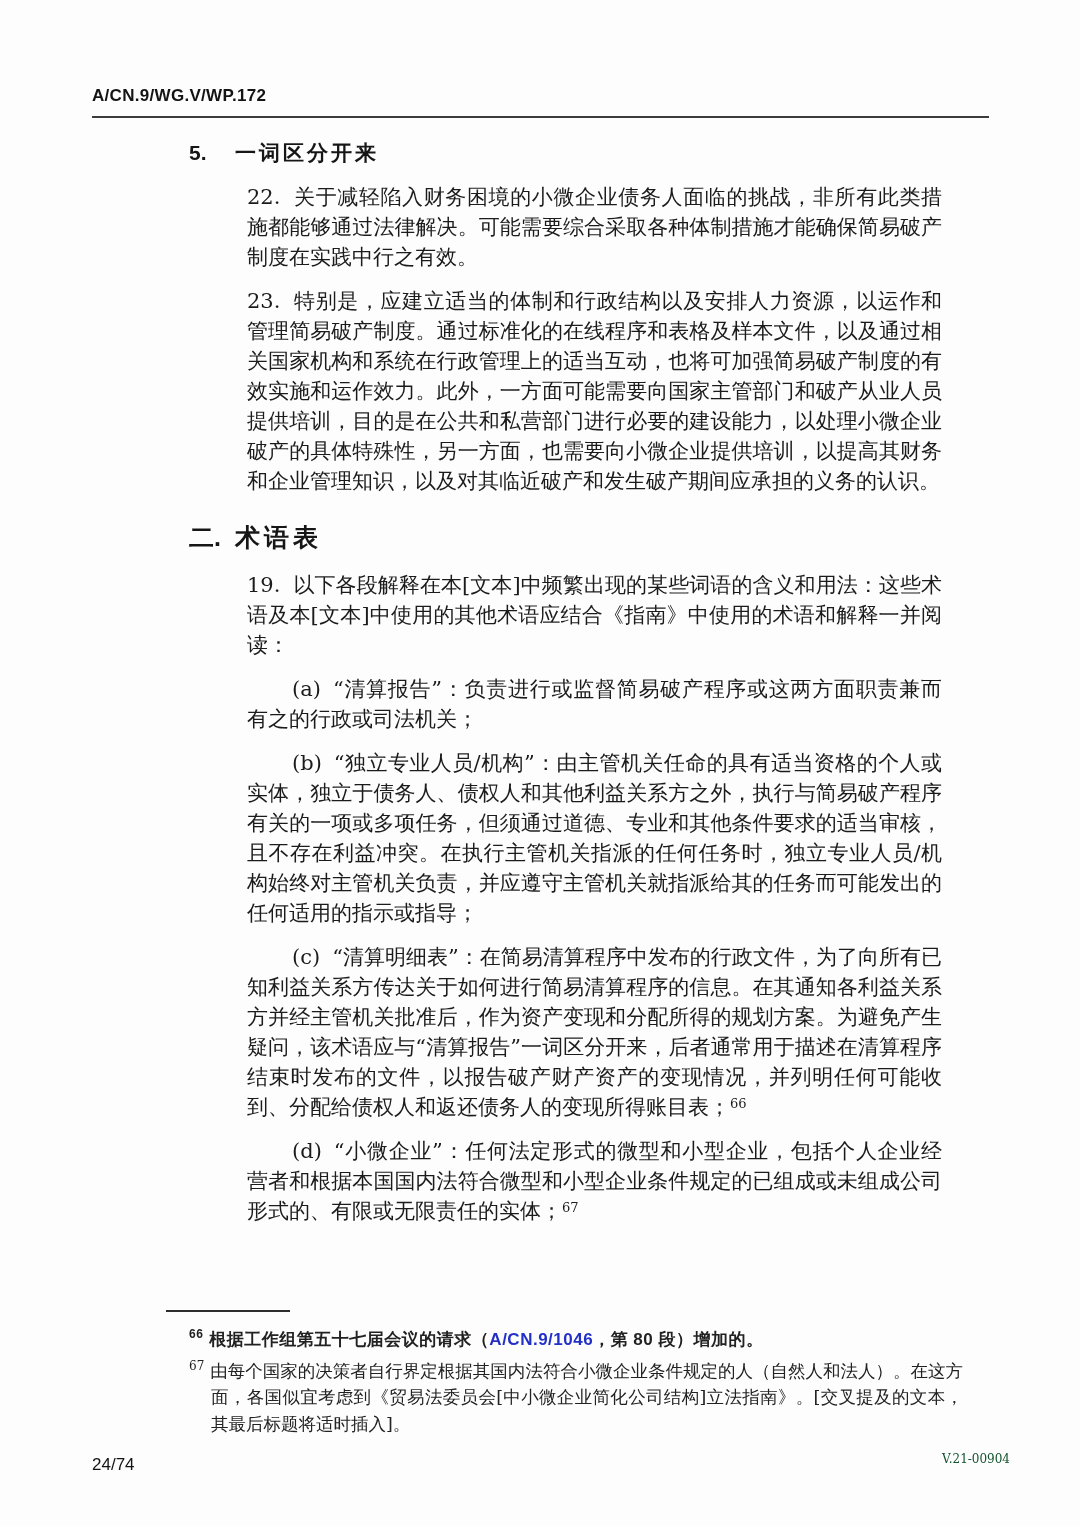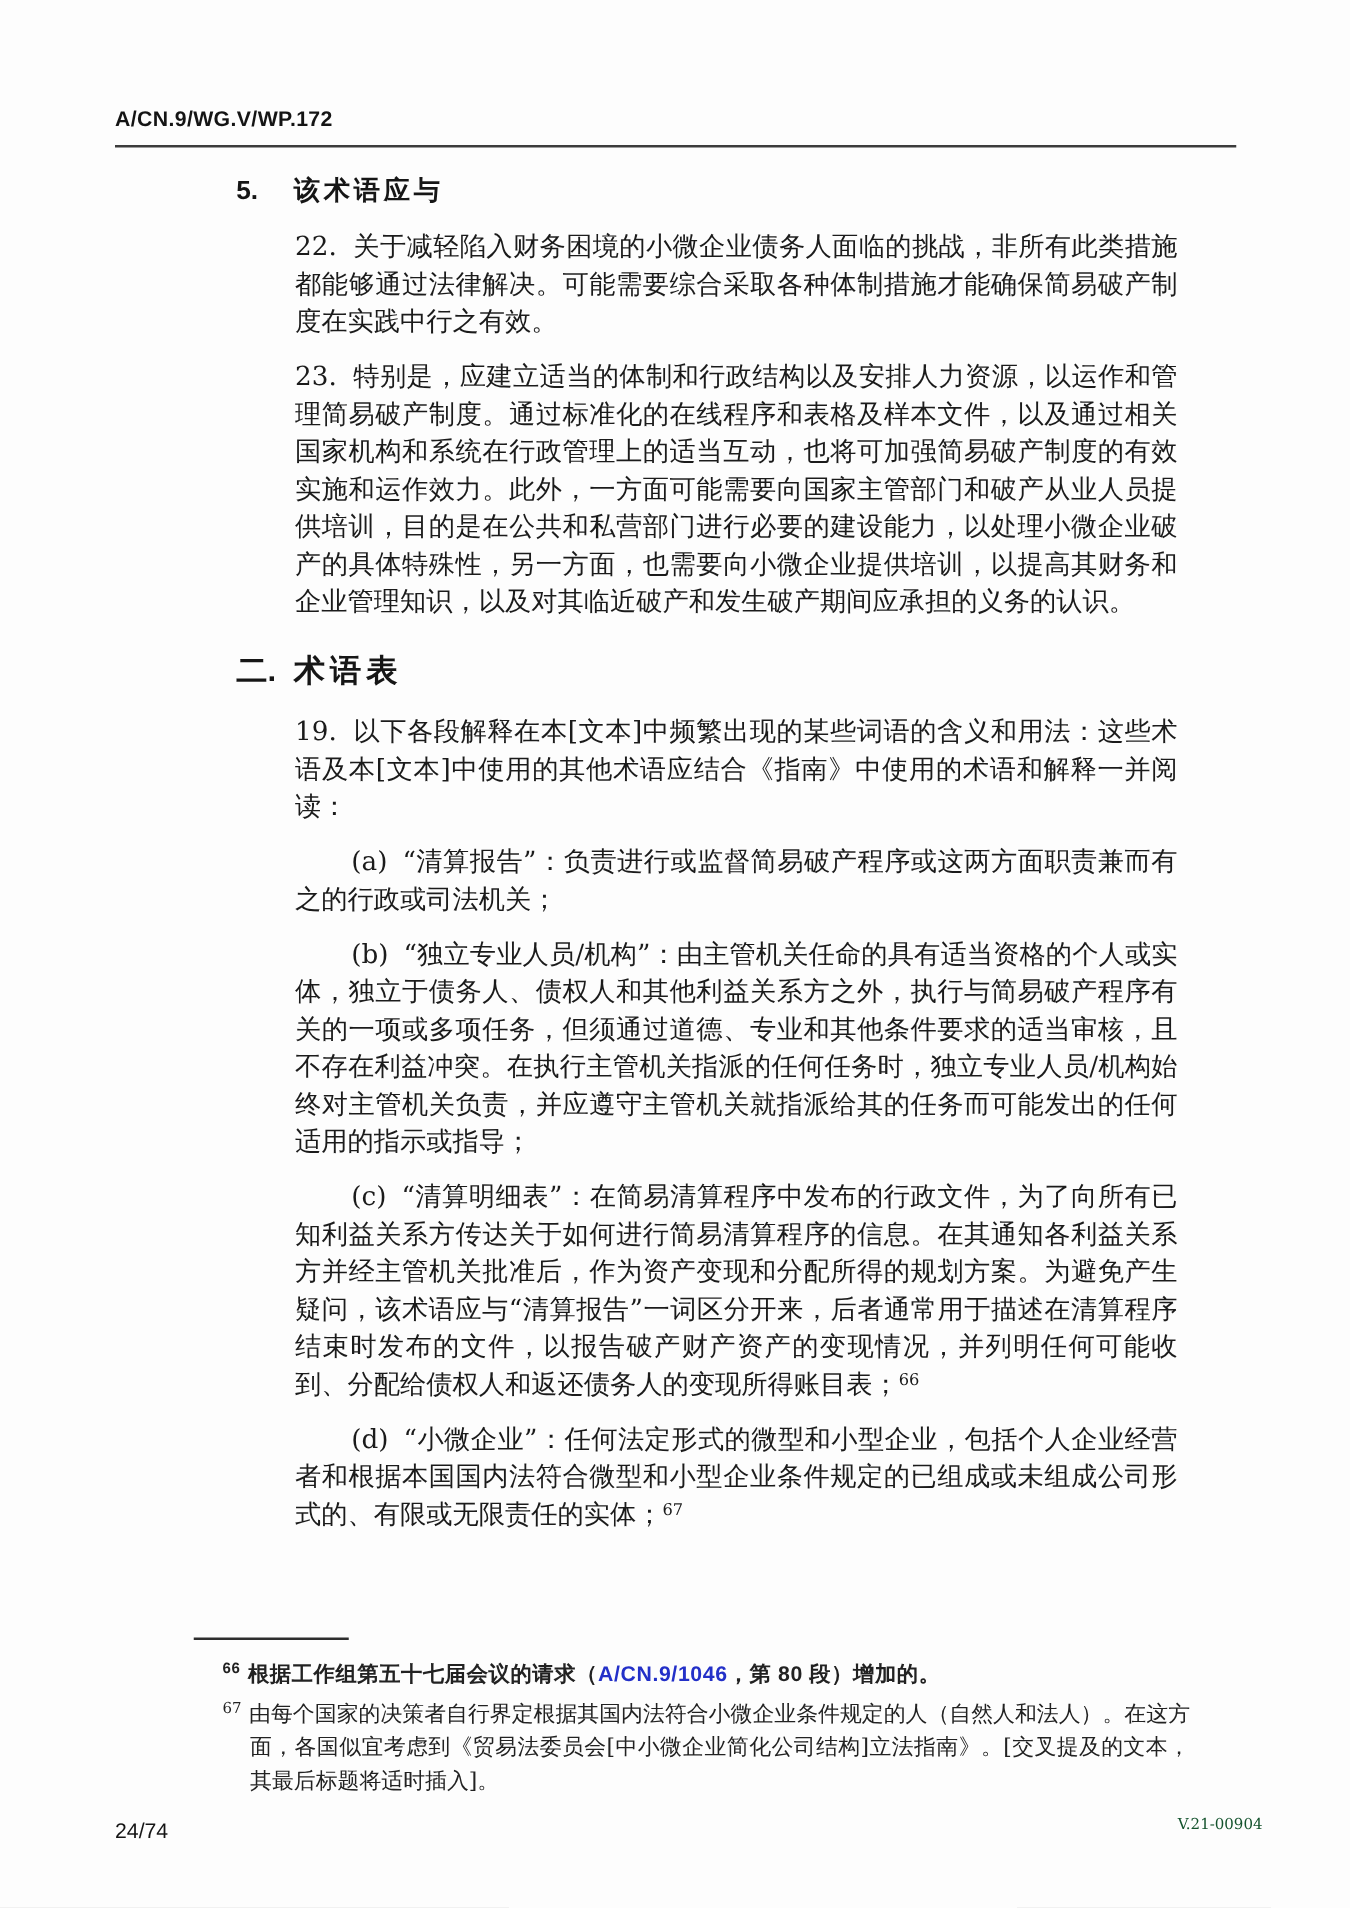--- a/index.html
+++ b/index.html
@@ -33,30 +33,30 @@
     letter-spacing:3px; color:#161616;
   }
   .h-main {
     position:relative;
     font-family:"Liberation Sans",sans-serif;
     font-weight:bold; font-size:25px; line-height:38px;
     letter-spacing:4px; color:#161616;
     margin-top:22px;
   }
   .hnum { position:absolute; left:-46px; letter-spacing:0; }
-  .para { margin:14px 0 0 1px; }
+  .para { margin:14px 0 0 12px; }
   .pnum { margin-right:13px; }
   .item { text-indent:45px; }
   .item-label { margin-right:12px; }
   .fnref {
     font-size:13px; line-height:0;
     vertical-align:6px; letter-spacing:0;
   }
   .footnotes {
-    position:absolute; left:155px; top:1310px; width:797px;
+    position:absolute; left:166px; top:1310px; width:797px;
     font-size:17.5px; line-height:27px;
     text-align:justify; color:#222;
   }
   .fn-rule { width:124px; height:2px; background:#2e2e2e; margin-bottom:9px; }
   .fn { padding-left:45px; }
   .fn sup { font-size:12px; margin-left:-22px; margin-right:6px; }
   .fn-bold {
     font-family:"Liberation Sans",sans-serif;
     font-weight:600; font-size:17px; letter-spacing:0.5px;
   }
@@ -76,21 +76,21 @@
 
 <div class="page">
 
   <div class="doc-symbol">A/CN.9/WG.V/WP.172</div>
   <div class="header-rule"></div>
 
   <div class="content">
 
     <div class="h-sub">
       <span class="hnum">5.</span>
-      <span>该术语应与</span>
+      <span>一词区分开来</span>
     </div>
 
     <p class="para">
       <span class="pnum">22.</span><span>关于减轻陷入财务困境的小微企业债务人面临的挑战，非所有此类措施都能够通过法律解决。可能需要综合采取各种体制措施才能确保简易破产制度在实践中行之有效。</span>
     </p>
 
     <p class="para">
       <span class="pnum">23.</span><span>特别是，应建立适当的体制和行政结构以及安排人力资源，以运作和管理简易破产制度。通过标准化的在线程序和表格及样本文件，以及通过相关国家机构和系统在行政管理上的适当互动，也将可加强简易破产制度的有效实施和运作效力。此外，一方面可能需要向国家主管部门和破产从业人员提供培训，目的是在公共和私营部门进行必要的建设能力，以处理小微企业破产的具体特殊性，另一方面，也需要向小微企业提供培训，以提高其财务和企业管理知识，以及对其临近破产和发生破产期间应承担的义务的认识。</span>
     </p>
 

